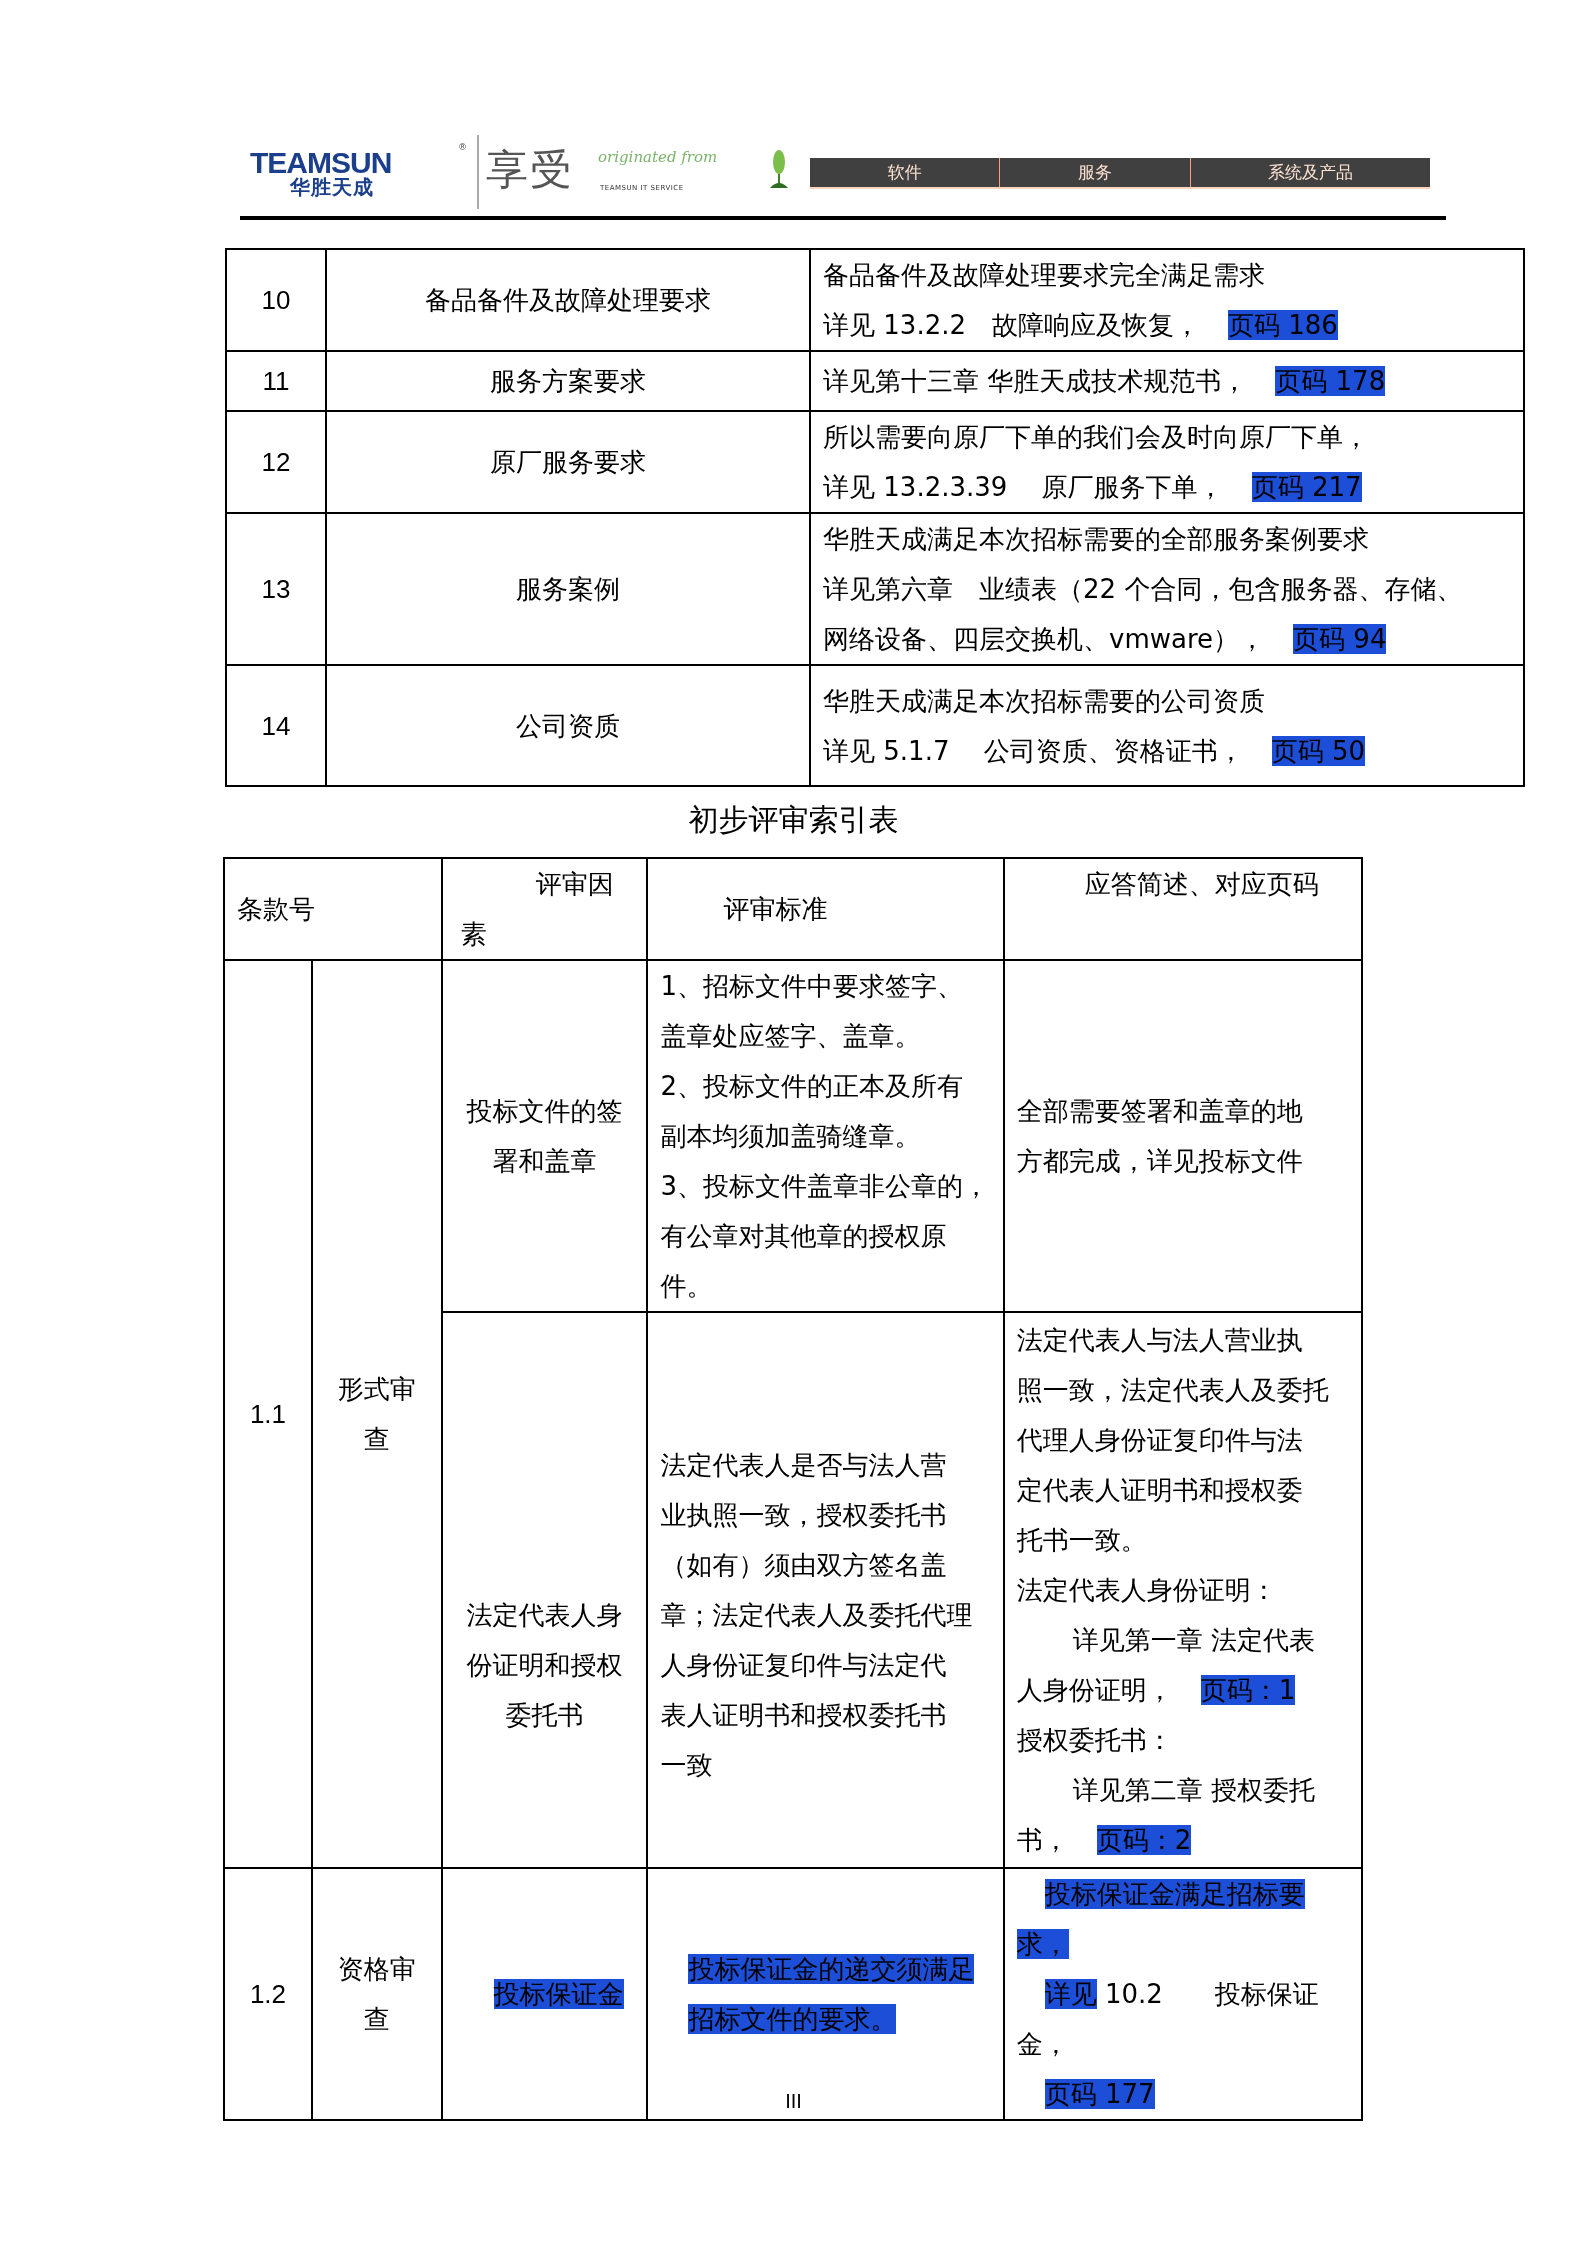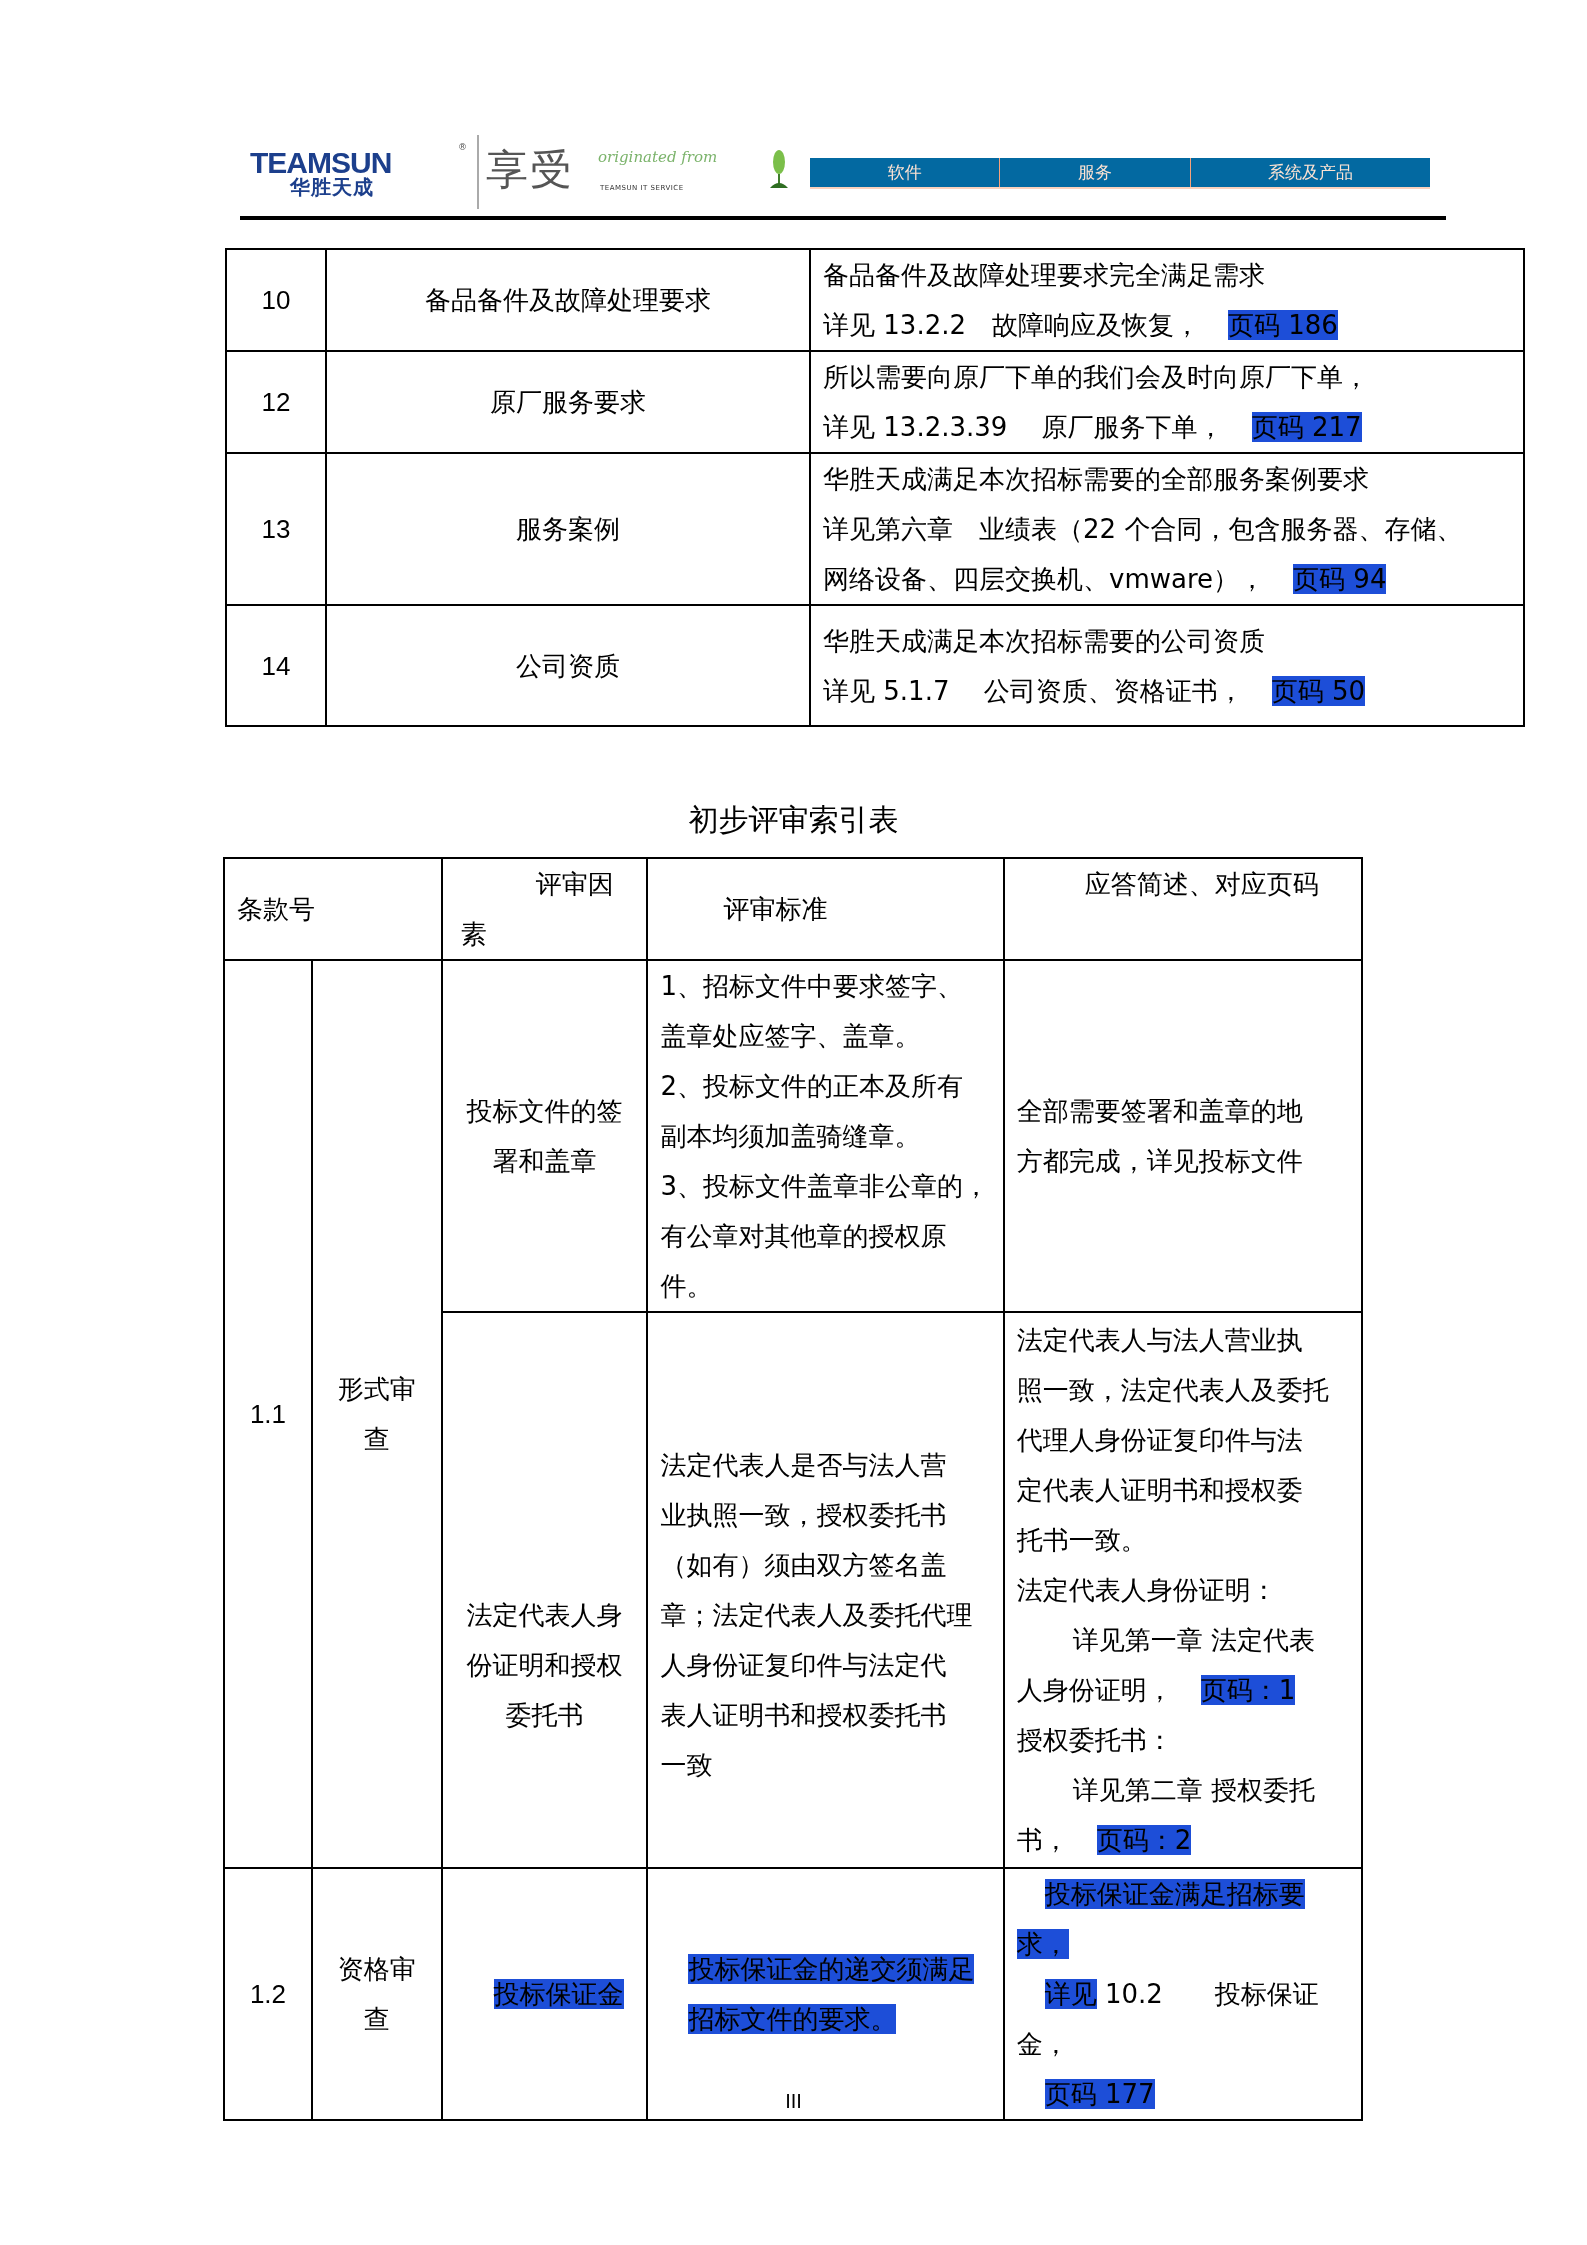--- a/index.html
+++ b/index.html
@@ -9,21 +9,21 @@
   
   .logo-en{left:250px;top:148px;font-family:"Liberation Sans",sans-serif;font-weight:bold;
            font-size:30px;letter-spacing:-1px;color:#1c3f8c;line-height:30px;}
   .logo-reg{left:458px;top:142px;font-size:9px;color:#555;}
   .logo-cn{left:290px;top:174px;font-size:20px;font-weight:bold;color:#1c3f8c;letter-spacing:1px;}
   .vsep{left:477px;top:135px;width:2px;height:74px;background:#aaa;}
   .calli{left:486px;top:140px;font-family:"DejaVu Serif",serif;font-size:42px;color:#555;letter-spacing:2px;line-height:60px;}
   .orig{left:598px;top:148px;font-family:"DejaVu Serif",serif;font-style:italic;font-size:15px;color:#7bb36b;}
   .orig-sub{left:600px;top:184px;font-size:7px;color:#333;letter-spacing:.5px;}
   .leaf{left:768px;top:148px;width:22px;height:44px;}
-  .navbar{left:810px;top:158px;width:620px;height:29px;background:#0369a1;display:flex;
+  .navbar{left:810px;top:158px;width:620px;height:29px;background:#404040;display:flex;
           box-shadow:0 2px 0 #fbd2bd;}
   .navbar .nav{color:#fde3d3;font-size:17px;line-height:29px;text-align:center;border-right:1px solid #f7a27a;}
   .navbar .nav:last-child{border-right:none;}
   .rule{left:240px;top:216px;width:1206px;height:4px;background:#000;}
   
   table{border-collapse:collapse;position:absolute;}
   td{border:2px solid #000;padding:0 12px;font-size:26px;line-height:50px;vertical-align:middle;}
   .num{font-family:"Liberation Sans",sans-serif;text-align:center;}
   .c{text-align:center;}
   .hl{background:#1d4ed8;margin-left:28px;}
@@ -64,20 +64,25 @@
     </colgroup>
   <tbody>
       <tr style="height:94px">
     <td class="num">10</td>
     <td class="c">备品备件及故障处理要求</td>
     <td>
       <div>备品备件及故障处理要求完全满足需求</div>
       <div><span>详见 13.2.2　故障响应及恢复，</span><span class="hl">页码 186</span></div>
     </td>
   </tr>
+  <tr style="height:60px">
+    <td class="num">11</td>
+    <td class="c">服务方案要求</td>
+    <td><span>详见第十三章 华胜天成技术规范书，</span><span class="hl">页码 178</span></td>
+  </tr>
   <tr style="height:94px">
     <td class="num">12</td>
     <td class="c">原厂服务要求</td>
     <td>
       <div>所以需要向原厂下单的我们会及时向原厂下单，</div>
       <div><span>详见 13.2.3.39　 原厂服务下单，</span><span class="hl">页码 217</span></div>
     </td>
   </tr>
   <tr style="height:141px">
     <td class="num">13</td>

